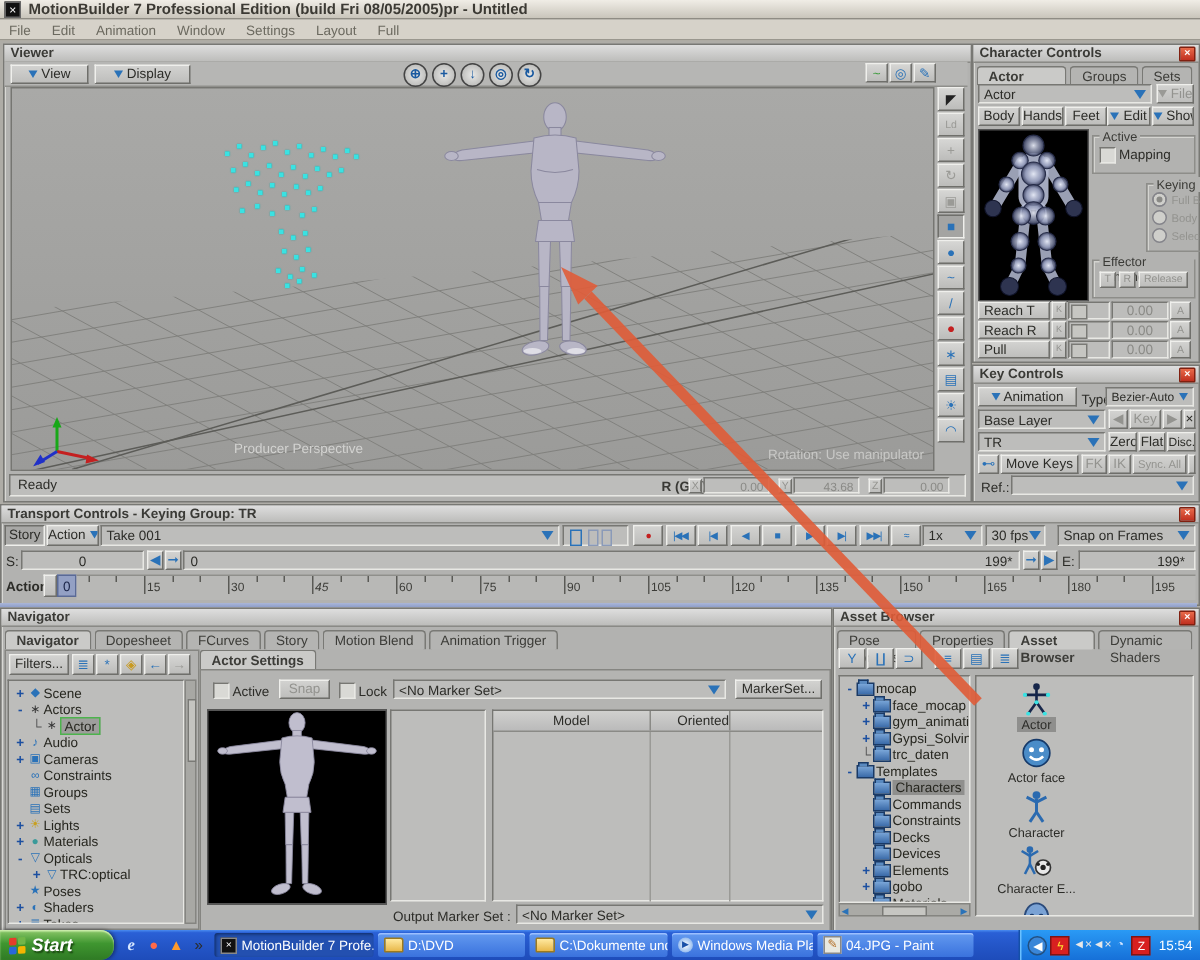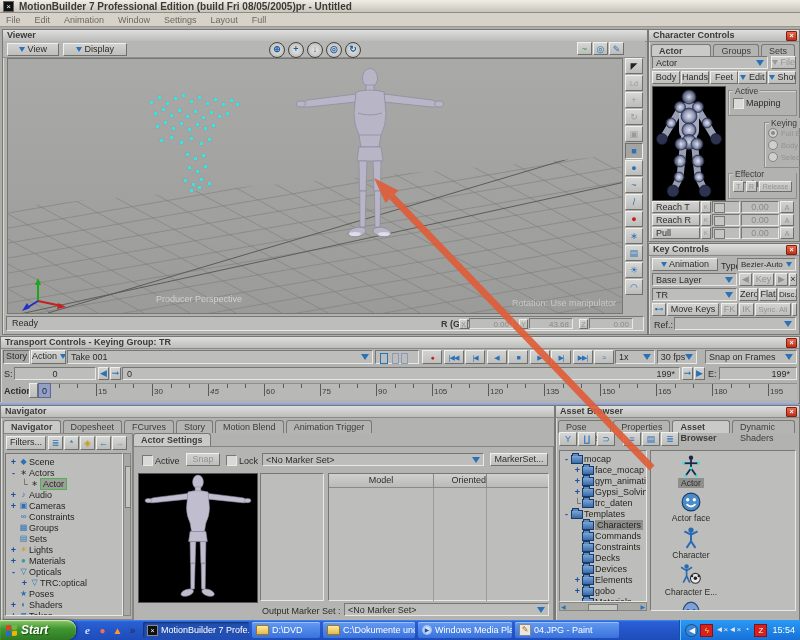--- a/index.html
+++ b/index.html
@@ -475,21 +475,21 @@
         <div class="abs btn" style="left: 507px; top: 13px; width: 20px; height: 14px; font-size: 7px; line-height: 13px; letter-spacing: -1px; color: rgb(42, 114, 184);">■</div>
         <div class="abs btn" style="left: 528.5px; top: 13px; width: 20px; height: 14px; font-size: 7px; line-height: 13px; letter-spacing: -1px; color: rgb(42, 114, 184);">▶</div>
         <div class="abs btn" style="left: 550px; top: 13px; width: 20px; height: 14px; font-size: 7px; line-height: 13px; letter-spacing: -1px; color: rgb(42, 114, 184);">▶|</div>
         <div class="abs btn" style="left: 571.5px; top: 13px; width: 20px; height: 14px; font-size: 7px; line-height: 13px; letter-spacing: -1px; color: rgb(42, 114, 184);">▶▶|</div>
         <div class="abs btn" style="left: 593px; top: 13px; width: 20px; height: 14px; font-size: 7px; line-height: 13px; letter-spacing: -1px; color: rgb(42, 114, 184);">≈</div>
       </div>
     <div class="abs combo" style="left:614px;top:13px;width:40px;height:14px;">
         <span>1x</span>
         <span class="tri"></span>
       </div>
-    <div class="abs combo" style="left:656px;top:13px;width:40px;height:14px;justify-content:center;">
+    <div class="abs combo" style="left:656px;top:13px;width:40px;height:14px;">
         <span>30 fps</span>
         <span class="tri"></span>
       </div>
     <div class="abs combo" style="left:704px;top:13px;width:92px;height:14px;">
         <span>Snap on Frames</span>
         <span class="tri"></span>
       </div>
 
     <span class="abs" style="left:3px;top:32px;">S:</span>
     <div class="abs sunken" style="left:13px;top:30px;width:82px;height:13px;text-align:center;line-height:12px;">0</div>
@@ -919,21 +919,21 @@
         <span class="qicon" style="color: rgb(216, 232, 255); font: italic bold 11px &quot;Liberation Serif&quot;, serif;">e</span>
         <span class="qicon" style="color: rgb(255, 106, 74);">●</span>
         <span class="qicon" style="color: rgb(255, 154, 42);">▲</span>
         <span class="qicon">»</span>
       </div>
     <div id="taskbtns" style="display:flex;align-items:center;">
         <div class="taskbtn active" style="width: 106px;">
           <span style="width: 9px; height: 9px; background: rgb(17, 17, 17); border: 1px solid rgb(136, 136, 136); color: rgb(255, 255, 255); font-size: 7px; line-height: 9px; text-align: center; flex: 0 0 auto;">×</span>
           <span>MotionBuilder 7 Profe...</span>
         </div>
-        <div class="taskbtn" style="width: 68px;">
+        <div class="taskbtn" style="width: 98px;">
           <span style="width: 11px; height: 8px; background: linear-gradient(rgb(255, 233, 160), rgb(232, 184, 74)); border: 1px solid rgb(154, 122, 32); border-radius: 1px 2px 1px 1px; flex: 0 0 auto;"></span>
           <span>D:\DVD</span>
         </div>
         <div class="taskbtn" style="width: 92px;">
           <span style="width: 11px; height: 8px; background: linear-gradient(rgb(255, 233, 160), rgb(232, 184, 74)); border: 1px solid rgb(154, 122, 32); border-radius: 1px 2px 1px 1px; flex: 0 0 auto;"></span>
           <span>C:\Dokumente und Ei...</span>
         </div>
         <div class="taskbtn" style="width: 94px;">
           <span style="width: 10px; height: 10px; border-radius: 50%; background: radial-gradient(rgb(255, 255, 255), rgb(106, 160, 232)); color: rgb(26, 80, 168); font-size: 6px; line-height: 10px; text-align: center; flex: 0 0 auto;">▶</span>
           <span>Windows Media Player</span>

